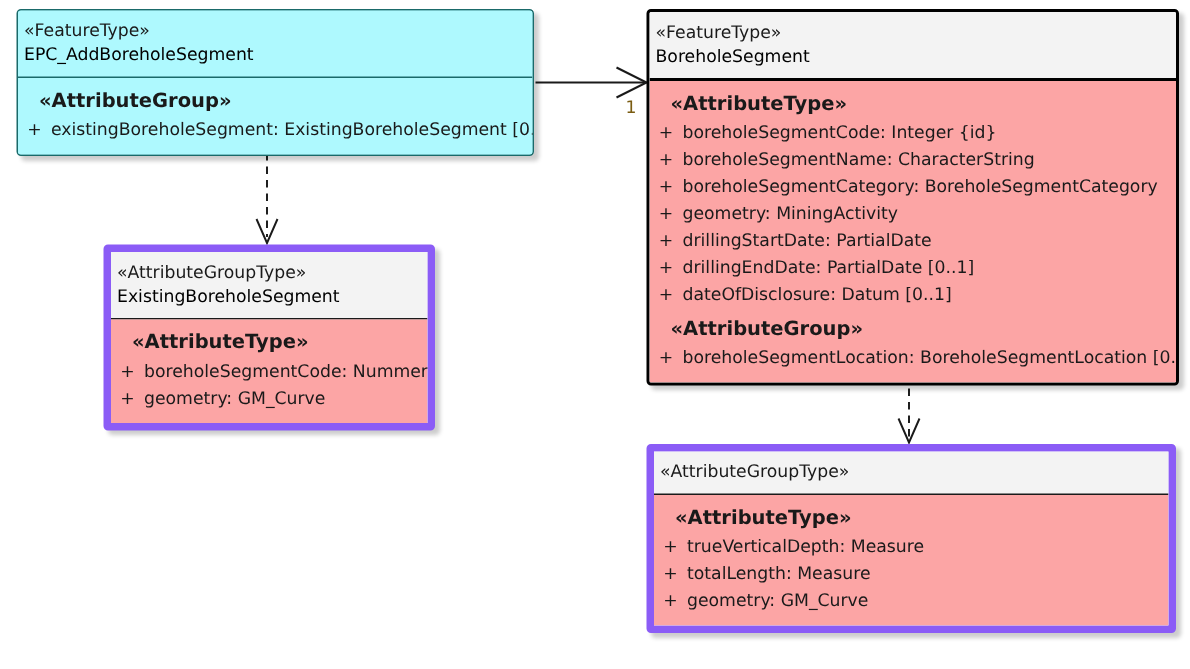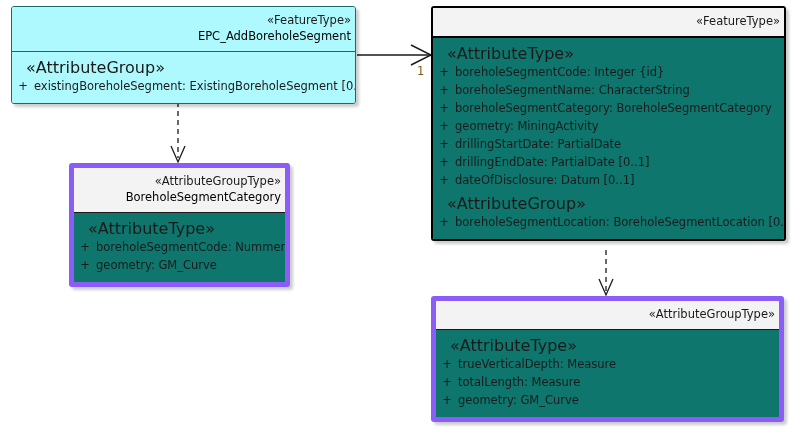--- a/index.html
+++ b/index.html
@@ -32,21 +32,21 @@
   .uml-class.emphasis {
     border: 2px solid #000000;
   }
   .uml-class.cyan {
     border: 1px solid #1a6a6a;
     background: #aef9fe;
   }
 
   .class-header {
     box-sizing: border-box;
-    text-align: right;
+    text-align: left;
     padding: 6px 4px 7px 4px;
     background: #f3f3f3;
     border-bottom: 1px solid #1a1a1a;
   }
   .uml-class.emphasis > .class-header {
     border-bottom: 2px solid #000000;
   }
   .uml-class.cyan > .class-header {
     background: #aef9fe;
     border-bottom: 1px solid #1a6a6a;
@@ -61,32 +61,33 @@
     font-size: 11.5px;
     font-weight: normal;
     color: #000000;
     line-height: 16px;
     white-space: nowrap;
   }
 
   .class-body {
     box-sizing: border-box;
     padding: 7px 0 8px 0;
-    background: #0f766e;
+    background: #fca5a5;
   }
   .uml-class.cyan > .class-body {
     background: #aef9fe;
   }
 
   .group-label {
-    font-size: 16px;
+    font-size: 13px;
     color: #1a1a1a;
     line-height: 18px;
     padding-left: 14px;
     white-space: nowrap;
+    font-weight: bold;
   }
   .attr-row {
     display: flex;
     align-items: baseline;
     font-size: 11.5px;
     color: #1a1a1a;
     line-height: 18px;
     white-space: nowrap;
   }
   .attr-vis {
@@ -149,20 +150,21 @@
       <div class="attr-row">
         <span class="attr-vis">+</span>
         <span class="attr-text">existingBoreholeSegment: ExistingBoreholeSegment [0..1]</span>
       </div>
     </div>
   </div>
 
   <div class="uml-class emphasis" style="left:431px; top:6px; width:355px;">
     <div class="class-header">
       <div class="stereotype">«FeatureType»</div>
+      <div class="class-name">BoreholeSegment</div>
     </div>
     <div class="class-body">
       <div class="group-label">«AttributeType»</div>
       <div class="attr-row">
         <span class="attr-vis">+</span>
         <span class="attr-text">boreholeSegmentCode: Integer {id}</span>
       </div>
       <div class="attr-row">
         <span class="attr-vis">+</span>
         <span class="attr-text">boreholeSegmentName: CharacterString</span>
@@ -191,21 +193,21 @@
       <div class="attr-row">
         <span class="attr-vis">+</span>
         <span class="attr-text">boreholeSegmentLocation: BoreholeSegmentLocation [0..1]</span>
       </div>
     </div>
   </div>
 
   <div class="uml-class" style="left:69px; top:163px; width:221px;">
     <div class="class-header">
       <div class="stereotype">«AttributeGroupType»</div>
-      <div class="class-name">BoreholeSegmentCategory</div>
+      <div class="class-name">ExistingBoreholeSegment</div>
     </div>
     <div class="class-body">
       <div class="group-label">«AttributeType»</div>
       <div class="attr-row">
         <span class="attr-vis">+</span>
         <span class="attr-text">boreholeSegmentCode: Nummer</span>
       </div>
       <div class="attr-row">
         <span class="attr-vis">+</span>
         <span class="attr-text">geometry: GM_Curve</span>

